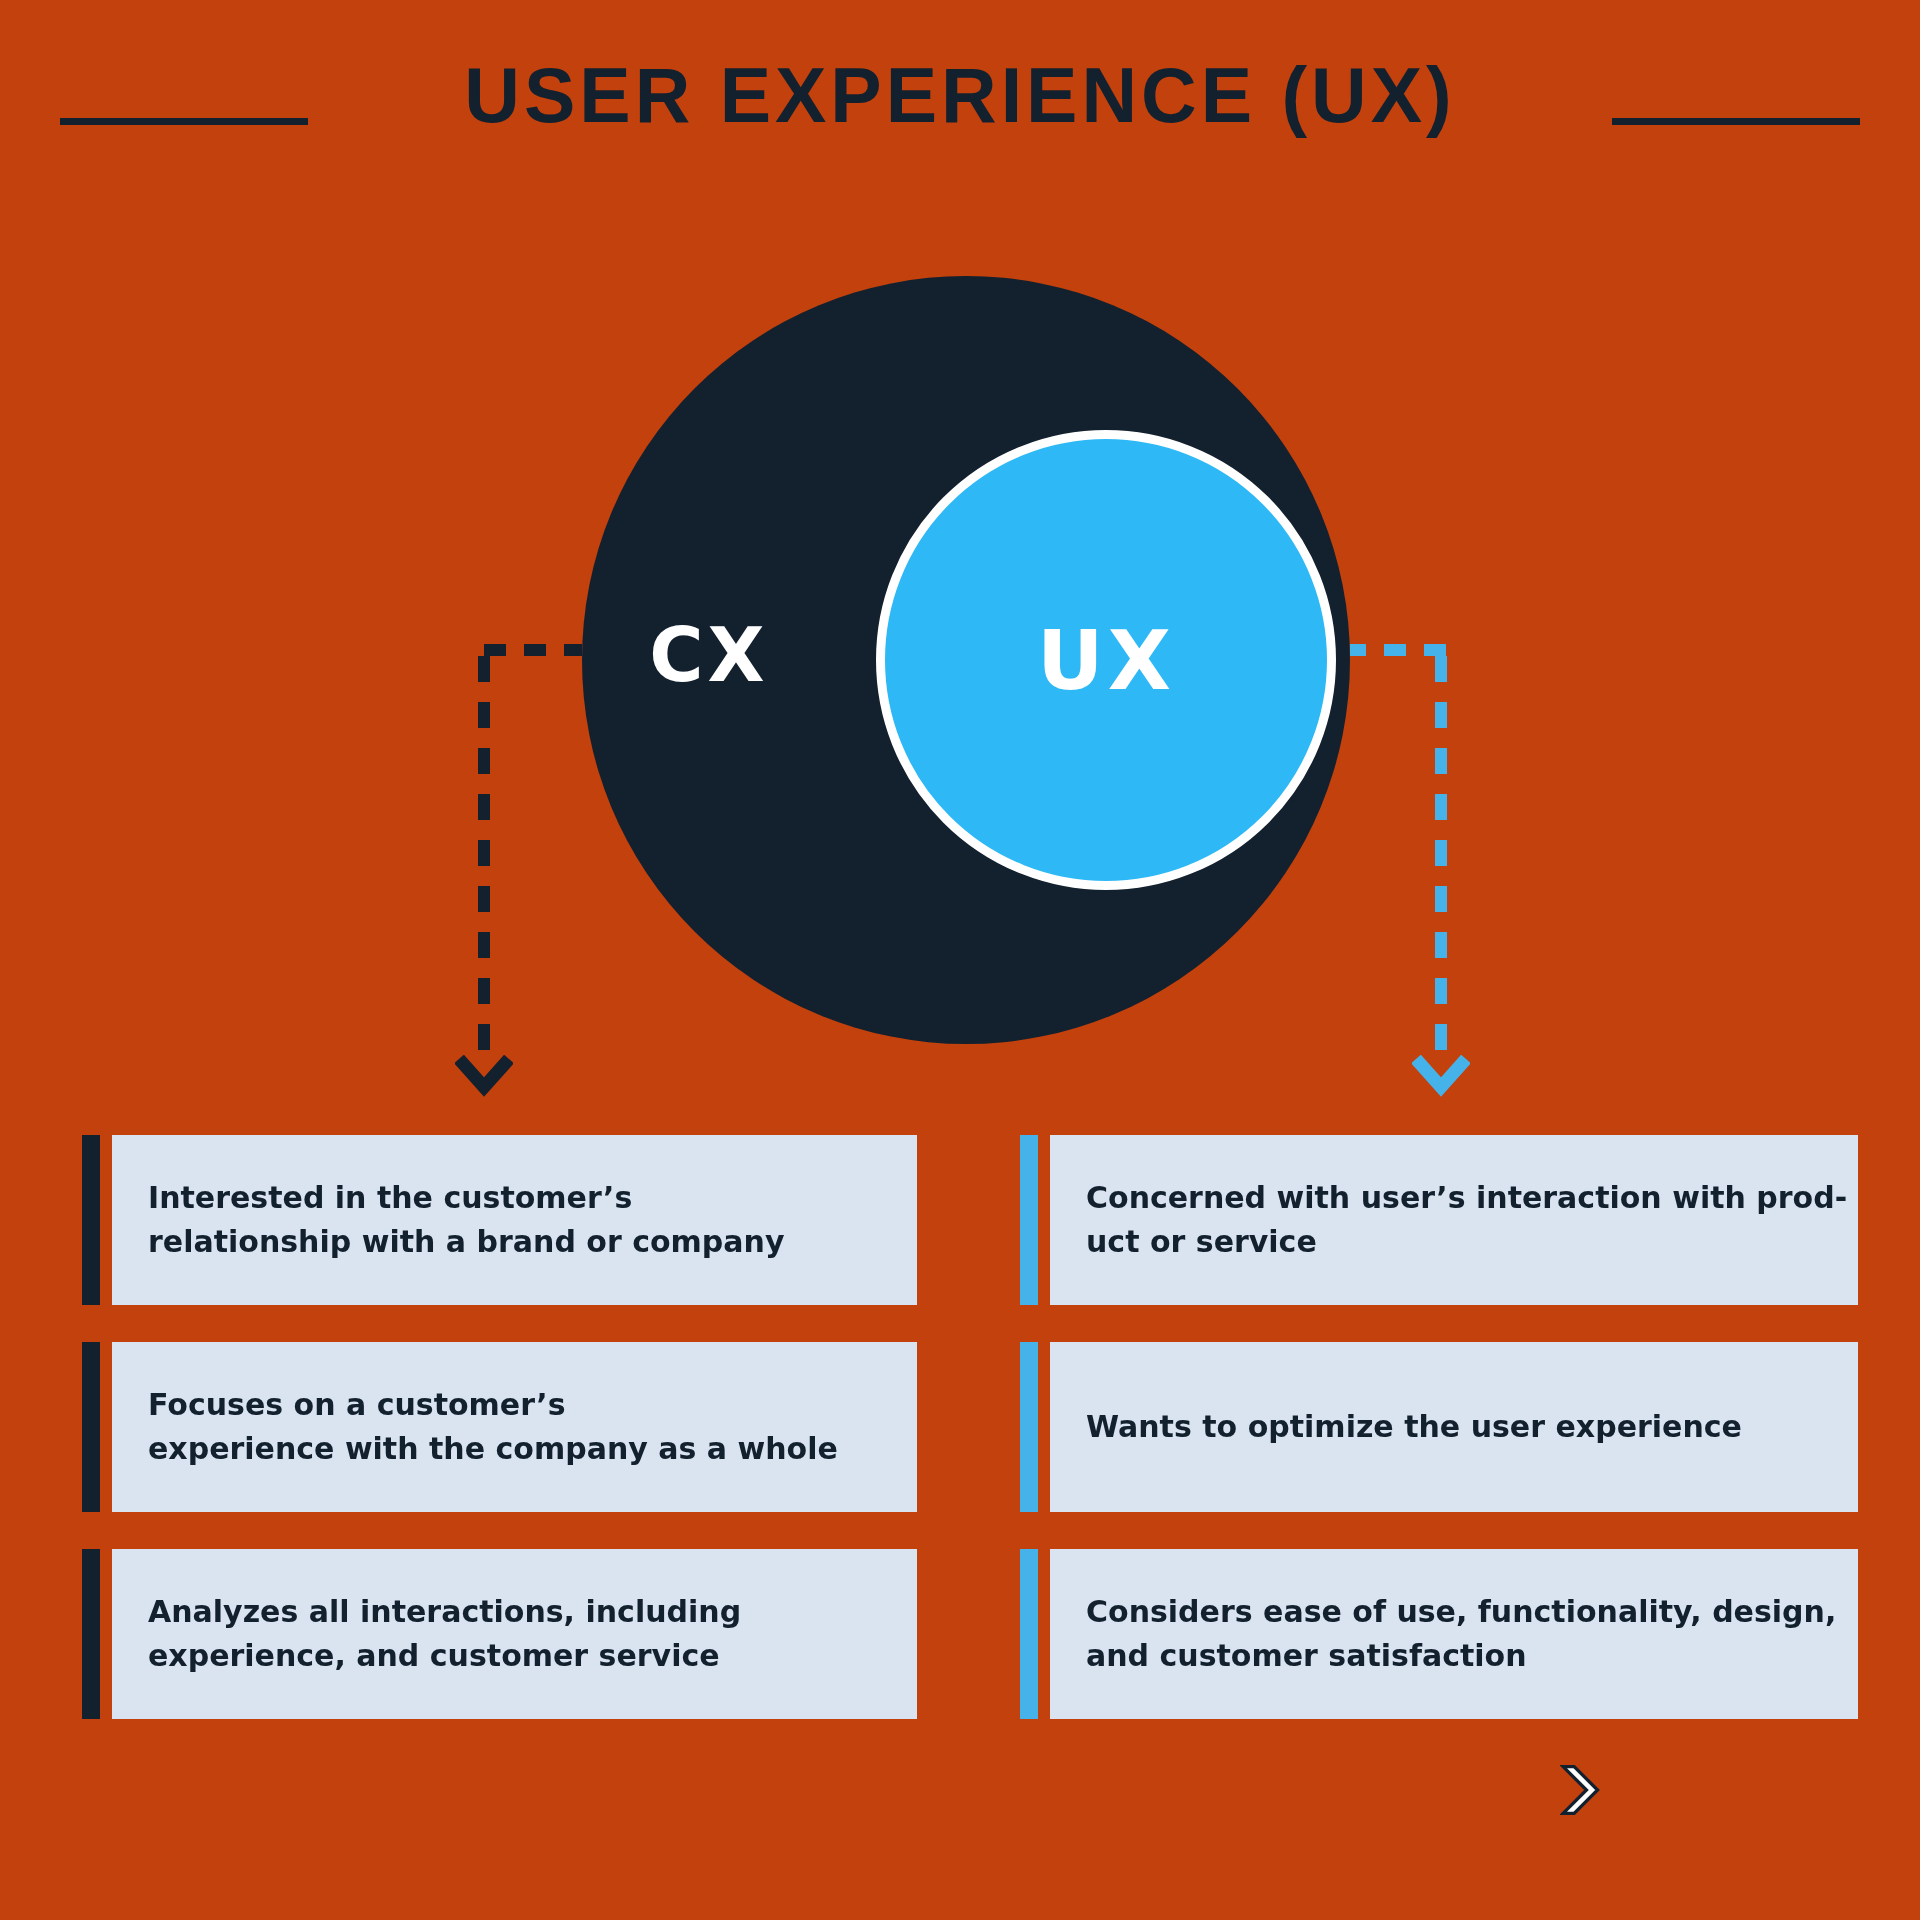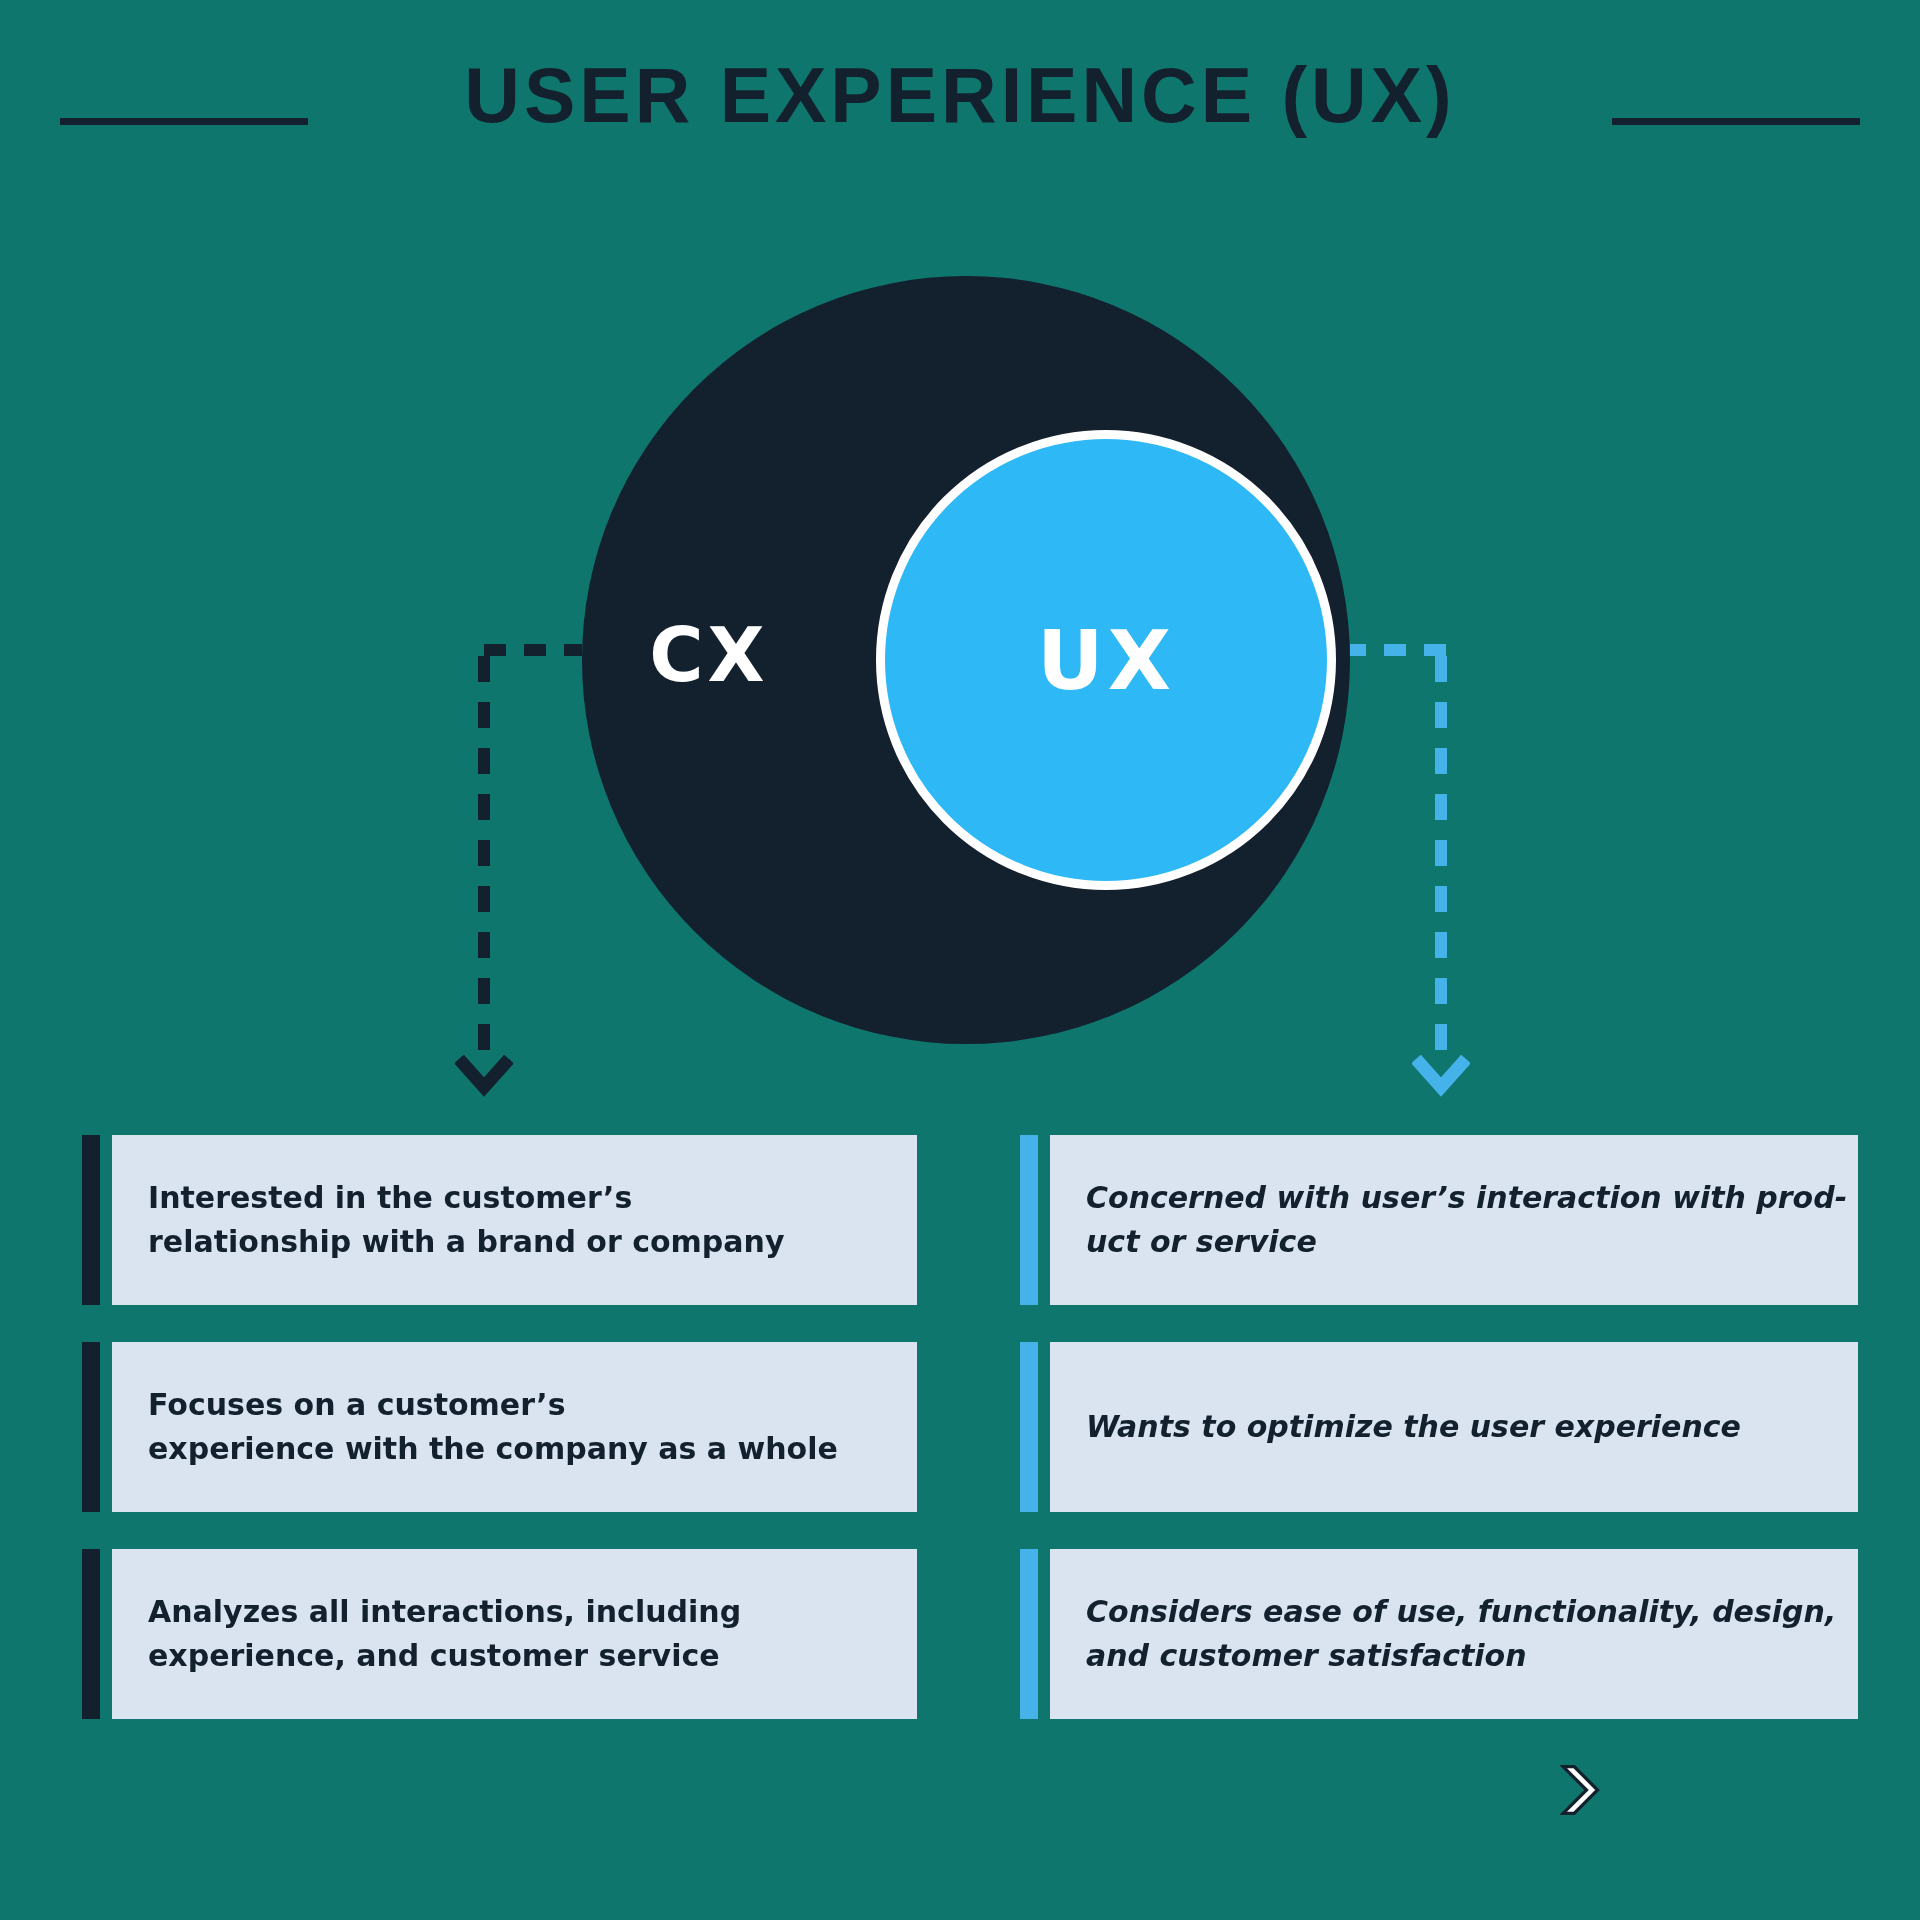--- a/index.html
+++ b/index.html
@@ -1,17 +1,17 @@
 <!DOCTYPE html>
 <html><head>
 <meta charset="utf-8">
 <style>
   html,body{margin:0;padding:0;background:#ffffff;}
   .stage{
-    position:relative;width:1920px;height:1920px;background:#0f766e;overflow:hidden;
+    position:relative;width:1920px;height:1920px;background:#c2410c;overflow:hidden;
     font-family:"DejaVu Sans", sans-serif;
   }
   .abs{position:absolute;}
   
   .title{
     left:0;top:54px;width:1920px;text-align:center;
     color:#13202E;font-family:"Liberation Sans", sans-serif;
     font-weight:bold;font-size:77px;line-height:82px;letter-spacing:4px;
   }
   .title-rule{height:7px;background:#13202E;top:118px;width:248px;}
@@ -50,21 +50,21 @@
   .accent{width:18px;height:170px;}
   .accent.navy{background:#13202E;left:82px;}
   .accent.blue{background:#45B2EA;left:1020px;}
   .factbox{
     height:170px;background:#D9E4F0;display:flex;flex-direction:column;justify-content:center;
     color:#13202E;font-weight:bold;font-size:30px;line-height:44px;
     padding-left:36px;box-sizing:border-box;
   }
   .factbox span{display:block;white-space:nowrap;}
   .fb-left{left:112px;width:805px;}
-  .fb-right{left:1050px;width:808px;font-style:italic;}
+  .fb-right{left:1050px;width:808px;}
   .row1{top:1135px;} .row2{top:1342px;} .row3{top:1549px;}
   
   .logo-chevron{left:1560px;top:1764px;width:40px;height:52px;}
   .logo-text{
     left:1628px;top:1764px;color:#13202E;
     font-family:"Liberation Serif", serif;font-weight:bold;font-size:45px;line-height:44px;
   }
   .logo-line2{margin-left:23px;}
 </style>
 </head>

